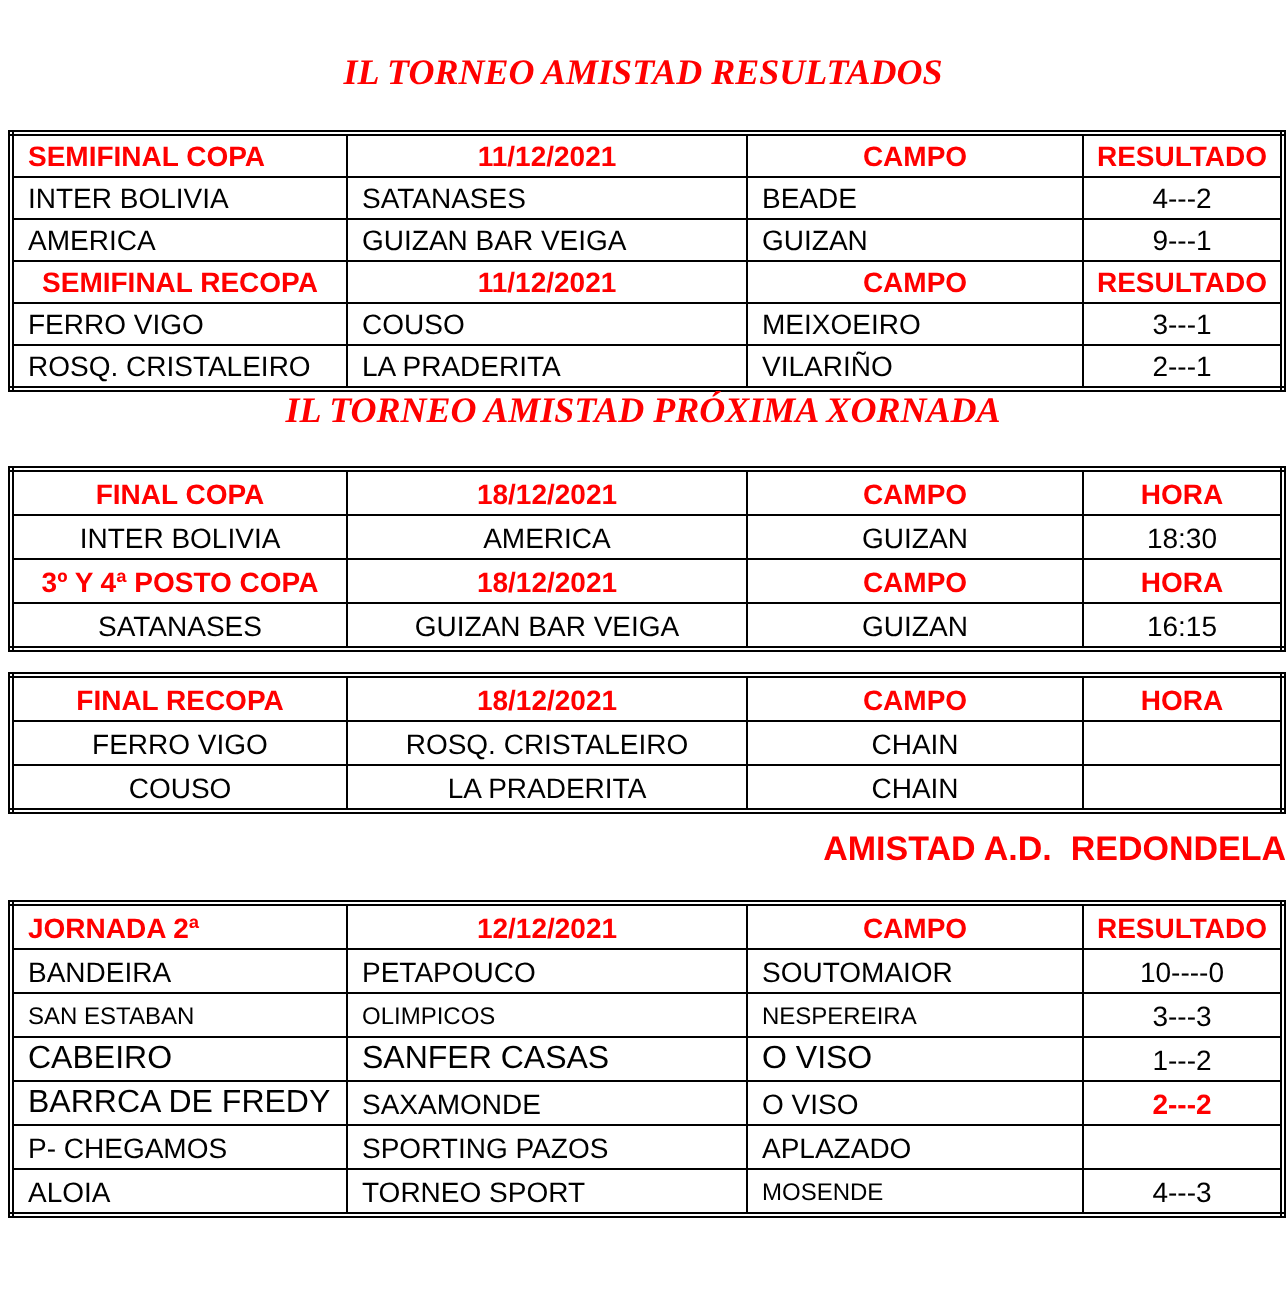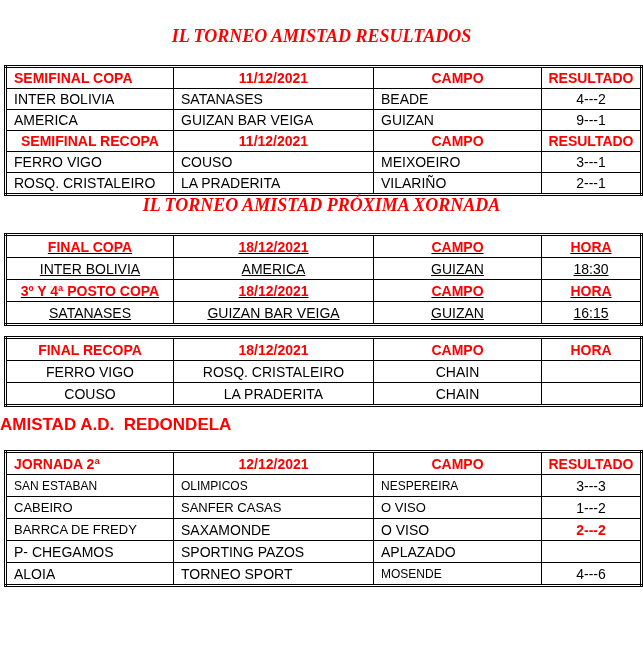--- a/index.html
+++ b/index.html
@@ -8,51 +8,51 @@
   .doc-title{
     font-family:"Liberation Serif",serif;
     font-weight:bold;color:#FF0000;
     font-size:18px;line-height:19px;
     text-align:center;margin:0;white-space:pre;font-style:italic;
   }
   .sans-title{
     font-family:"Liberation Sans",sans-serif;
     font-weight:bold;color:#FF0000;
     font-size:17px;line-height:19px;
-    text-align:left;margin:0;white-space:pre;
+    text-align:right;margin:0;white-space:pre;
   }
   #title-resultados{margin-top:27px;}
   #title-proxima{}
   #title-redondela{margin-top:8px;}
 
   table{
     border-collapse:collapse;table-layout:fixed;
     width:636px;margin-left:4px;
     border:3px double #000;
   }
   #table-resultados{margin-top:19px;}
-  #table-final-copa{margin-top:18px;text-decoration:underline;}
+  #table-final-copa{margin-top:18px;}
   #table-final-recopa{margin-top:10px;border-radius:15px;}
   #table-jornada{margin-top:16px;}
 
   td{
     border:1px solid #000;
     height:20px;padding:0;
     font-size:14px;line-height:14px;
     white-space:pre;overflow:hidden;
     vertical-align:middle;
   }
   #table-final-copa td,#table-final-recopa td,#table-jornada td{height:21px;}
 
   td.l{text-align:left;padding-left:7px;}
   td.c{text-align:center;}
   tr.hdr td{color:#FF0000;font-weight:bold;}
   td.red{color:#FF0000;font-weight:bold;}
   td.sm{font-size:12px;}
-  td.md{font-size:13px;}
+  td.md{font-size:16px;}
 
   col.c1{width:168px;}
   col.c2{width:200px;}
   col.c3{width:168px;}
   col.c4{width:100px;}
 </style>
 </head>
 <body>
 
 <main>
@@ -182,20 +182,26 @@
         <col class="c4">
       </colgroup>
     <tbody>
       <tr class="hdr">
         <td class="l">JORNADA 2ª</td>
         <td class="c">12/12/2021</td>
         <td class="c">CAMPO</td>
         <td class="c">RESULTADO</td>
       </tr>
       <tr>
+        <td class="l">BANDEIRA</td>
+        <td class="l">PETAPOUCO</td>
+        <td class="l">SOUTOMAIOR</td>
+        <td class="c">10----0</td>
+      </tr>
+      <tr>
         <td class="l sm">SAN ESTABAN</td>
         <td class="l sm">OLIMPICOS</td>
         <td class="l sm">NESPEREIRA</td>
         <td class="c">3---3</td>
       </tr>
       <tr>
         <td class="l md">CABEIRO</td>
         <td class="l md">SANFER CASAS</td>
         <td class="l md">O VISO</td>
         <td class="c">1---2</td>
@@ -209,18 +215,18 @@
       <tr>
         <td class="l">P- CHEGAMOS</td>
         <td class="l">SPORTING PAZOS</td>
         <td class="l">APLAZADO</td>
         <td class="c"></td>
       </tr>
       <tr>
         <td class="l">ALOIA</td>
         <td class="l">TORNEO SPORT</td>
         <td class="l sm">MOSENDE</td>
-        <td class="c">4---6</td>
+        <td class="c">4---3</td>
       </tr>
     </tbody>
   </table>
 
 </main>
 
 </body></html>

